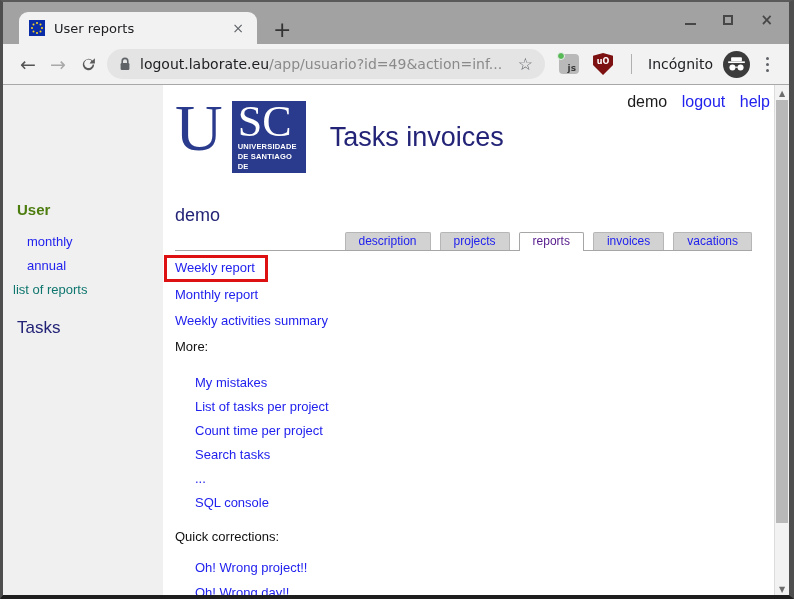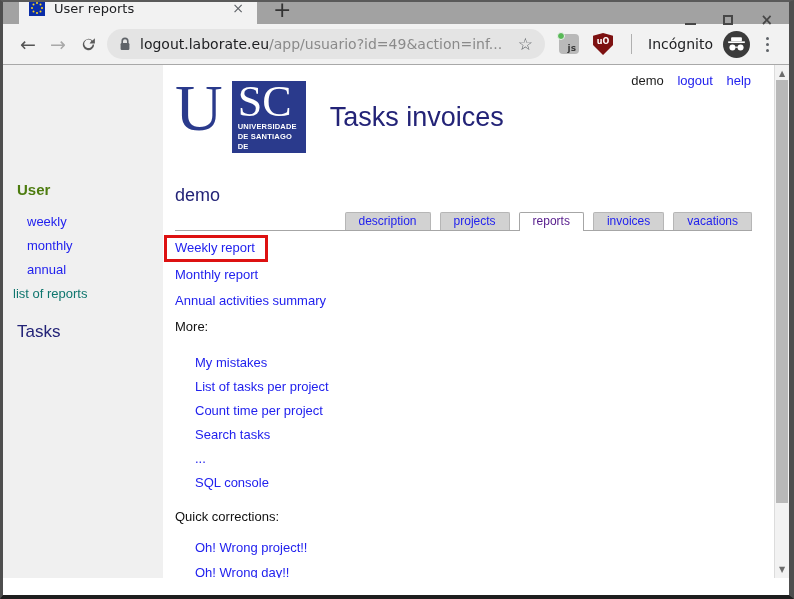--- a/index.html
+++ b/index.html
@@ -5,21 +5,21 @@
   * { box-sizing: border-box; margin: 0; padding: 0; }
   html,body { width:794px; height:599px; }
   body { font-family: "DejaVu Sans", sans-serif; background:#888; }
 
   .window { position:relative; width:794px; height:599px;
     border-left:3px solid #4e4e4e; border-right:5px solid #4e4e4e;
     border-top:2px solid #5a5a5a; border-bottom:4px solid #1e1e1e;
     background:#fff; overflow:hidden; }
 
   
-  .tabstrip { position:relative; height:22px; background:#a2a2a2; display:flex; align-items:flex-end; }
+  .tabstrip { position:relative; height:42px; background:#a2a2a2; display:flex; align-items:flex-end; }
   .btab { display:flex; align-items:center; height:32px; width:238px; margin-left:16px;
     background:#f2f2f2; border-radius:9px 9px 0 0; padding:0 10px; }
   .favicon { width:16px; height:16px; flex:0 0 16px; }
   .btab-title { font-size:13px; color:#202124; margin-left:9px; flex:1; white-space:nowrap; overflow:hidden; }
   .tab-close { font-size:14px; color:#5f6368; padding:0 3px; cursor:default; }
   .newtab { font-size:22px; color:#333; margin:0 0 3px 16px; line-height:1; }
   .winctl { position:absolute; right:16px; top:0; height:36px; display:flex; align-items:center; gap:27px; }
   .ic-min { width:11px; height:2px; background:#474747; margin-top:8px; }
   .ic-max { width:10px; height:10px; border:2px solid #474747; }
   .ic-x { font-size:15px; font-weight:bold; color:#474747; line-height:1; }
@@ -61,21 +61,21 @@
   .sb-h2 { font-size:17px; color:#232377; padding-left:14px; }
 
   .scrollbar { position:absolute; right:0; top:0; bottom:0; width:15px; background:#f2f2f2;
     border-left:1px solid #dcdcdc; }
   .sb-arrow { position:absolute; left:0; width:100%; text-align:center; font-size:8px; color:#6d6d6d; }
   .sb-arrow.up { top:4px; } .sb-arrow.down { bottom:4px; }
   .sb-thumb { position:absolute; left:1px; right:1px; top:15px; height:423px; background:#b8b8b8; }
 
   .content { position:absolute; left:160px; right:15px; top:0; bottom:0; background:#fff;
     font-family:"Liberation Sans", sans-serif; overflow:hidden; }
-  .userbar { position:absolute; top:8px; right:23px; font-size:13px; color:#1c1c1c; }
+  .userbar { position:absolute; top:8px; right:4px; font-size:16px; color:#1c1c1c; }
   .userbar a { color:#2222ee; text-decoration:none; margin-left:10px; }
 
   .logorow { position:absolute; top:16px; left:12px; display:flex; align-items:center; }
   .logo { display:flex; align-items:flex-start; }
   .logo-u { font-family:"Liberation Serif", serif; font-size:66px; line-height:0.82; color:#2a3a8c; margin-right:9px; }
   .logo-box { width:74px; height:72px; background:#2a3a8c; color:#fff; padding:1px 2px 0 6px; }
   .logo-sc { font-family:"Liberation Serif", serif; font-size:44px; line-height:0.92; }
   .logo-lines { font-size:7.5px; line-height:1.3; letter-spacing:0.2px; font-weight:bold; }
   .apptitle { font-size:27px; color:#232377; margin-left:24px; }
 
@@ -166,21 +166,20 @@
         <i></i>
         <i></i>
         <i></i>
       </div>
   </div>
 
   <div class="pagearea">
 
     <div class="sidebar">
       <div class="sb-h1">User</div>
-      <div class="sb-link">weekly</div>
       <div class="sb-link">monthly</div>
       <div class="sb-link">annual</div>
       <div class="sb-plain">list of reports</div>
       <div class="sb-h2">Tasks</div>
     </div>
 
     <div class="content">
       <div class="userbar">
         <span>demo</span>
         <a href="#">logout</a>
@@ -210,21 +209,21 @@
         <div class="ptab active">reports</div>
         <div class="ptab">invoices</div>
         <div class="ptab">vacations</div>
       </div>
 
       <div class="links">
         <div class="row hlrow">
           <span class="hl"><a href="#">Weekly report</a></span>
         </div>
         <div class="row"><a href="#">Monthly report</a></div>
-        <div class="row"><a href="#">Annual activities summary</a></div>
+        <div class="row"><a href="#">Weekly activities summary</a></div>
         <div class="row morelbl plainlbl">More:</div>
         <div class="ind"><a href="#">My mistakes</a></div>
         <div class="ind"><a href="#">List of tasks per project</a></div>
         <div class="ind"><a href="#">Count time per project</a></div>
         <div class="ind"><a href="#">Search tasks</a></div>
         <div class="ind"><a href="#">...</a></div>
         <div class="ind"><a href="#">SQL console</a></div>
         <div class="quicklbl plainlbl">Quick corrections:</div>
         <div class="qind"><a href="#">Oh! Wrong project!!</a></div>
         <div class="qind"><a href="#">Oh! Wrong day!!</a></div>

